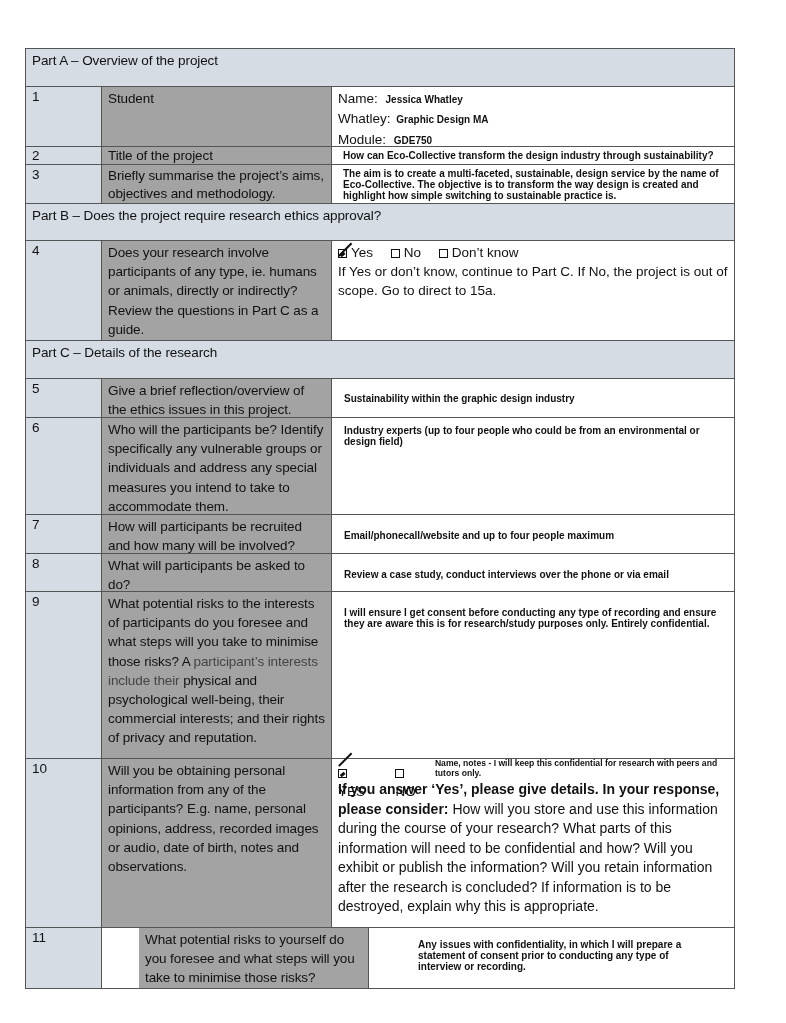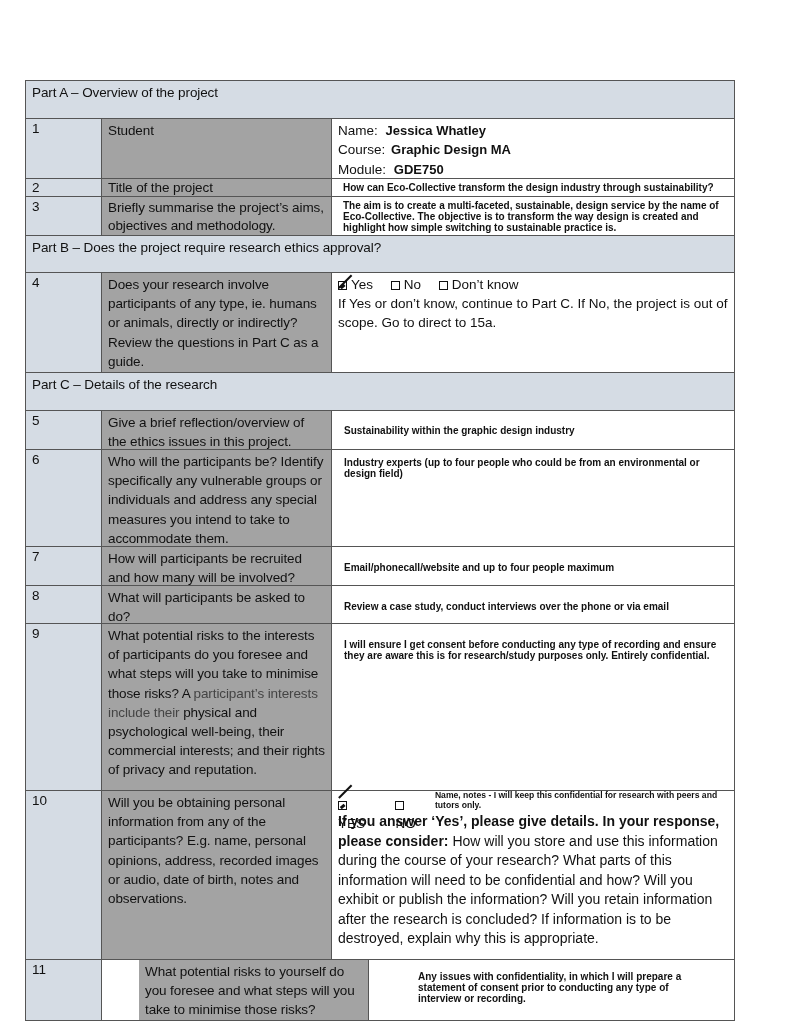--- a/index.html
+++ b/index.html
@@ -1,34 +1,34 @@
 <!DOCTYPE html>
 <html><head>
 <meta charset="utf-8">
 <style>
   html, body { margin: 0; padding: 0; background: #ffffff; }
   body { width: 786px; height: 1023px; position: relative; overflow: hidden;
          font-family: "Liberation Sans", sans-serif; color: #111; }
-  .tbl { position: absolute; left: 25px; top: 80px; width: 710px;
+  .tbl { position: absolute; left: 25px; top: 48px; width: 710px;
          border: 1.5px solid #555; box-sizing: border-box; }
   .sec { background: #d5dce4; font-size: 13.5px; padding: 4px 6px;
          box-sizing: border-box; border-bottom: 1.5px solid #555; letter-spacing: -0.1px; }
   .row { display: flex; border-bottom: 1.5px solid #555; box-sizing: border-box; }
   .row:last-child { border-bottom: none; gap: 37px; }
   .c-num { width: 76px; flex: none; background: #d5dce4; font-size: 13.5px;
            padding: 2px 6px; box-sizing: border-box; border-right: 1.5px solid #555; }
   .c-lab { width: 230px; flex: none; background: #a3a3a3; font-size: 13.5px;
            padding: 2px 6px; box-sizing: border-box; border-right: 1.5px solid #555;
            line-height: 19.2px; letter-spacing: -0.1px; }
   .c-val { flex: 1; background: #ffffff; padding: 2px 6px; box-sizing: border-box;
            font-size: 13.5px; line-height: 19.2px; }
   .ans { font-family: "Liberation Sans", sans-serif; font-weight: bold; font-size: 10px;
          line-height: 11px; color: #111; }
   .student-line { font-size: 13.5px; line-height: 19.4px; }
-  .student-val { font-weight: bold; font-size: 13px; margin-left: 4px; }
+  .student-val { font-weight: bold; font-size: 10px; margin-left: 4px; }
   .grey { color: #444; }
   .cb { display: inline-block; width: 9px; height: 9px; border: 1.6px solid #111;
         box-sizing: border-box; vertical-align: -1px; margin-right: 4px; position: relative; }
   .cb.checked::after { content: ""; position: absolute; left: 1px; top: 3px; width: 5px; height: 2.5px;
         background: #111; transform: rotate(-40deg); }
   .tick { position: absolute; width: 18px; height: 2.4px; background: #111;
           transform: rotate(-45deg); transform-origin: left center; }
   .opt { margin-right: 14px; }
   .bold { font-weight: bold; }
 </style>
@@ -41,21 +41,21 @@
 
   <div class="row" style="height:60px;">
     <div class="c-num">1</div>
     <div class="c-lab">Student</div>
     <div class="c-val">
       <div class="student-line">
         <span>Name:</span>
         <span class="student-val">Jessica Whatley</span>
       </div>
       <div class="student-line">
-        <span>Course:</span>
+        <span>Whatley:</span>
         <span class="student-val" style="margin-left:2px">Graphic Design MA</span>
       </div>
       <div class="student-line">
         <span>Module:</span>
         <span class="student-val">GDE750</span>
       </div>
     </div>
   </div>
 
   <div class="row" style="height:18px;">

